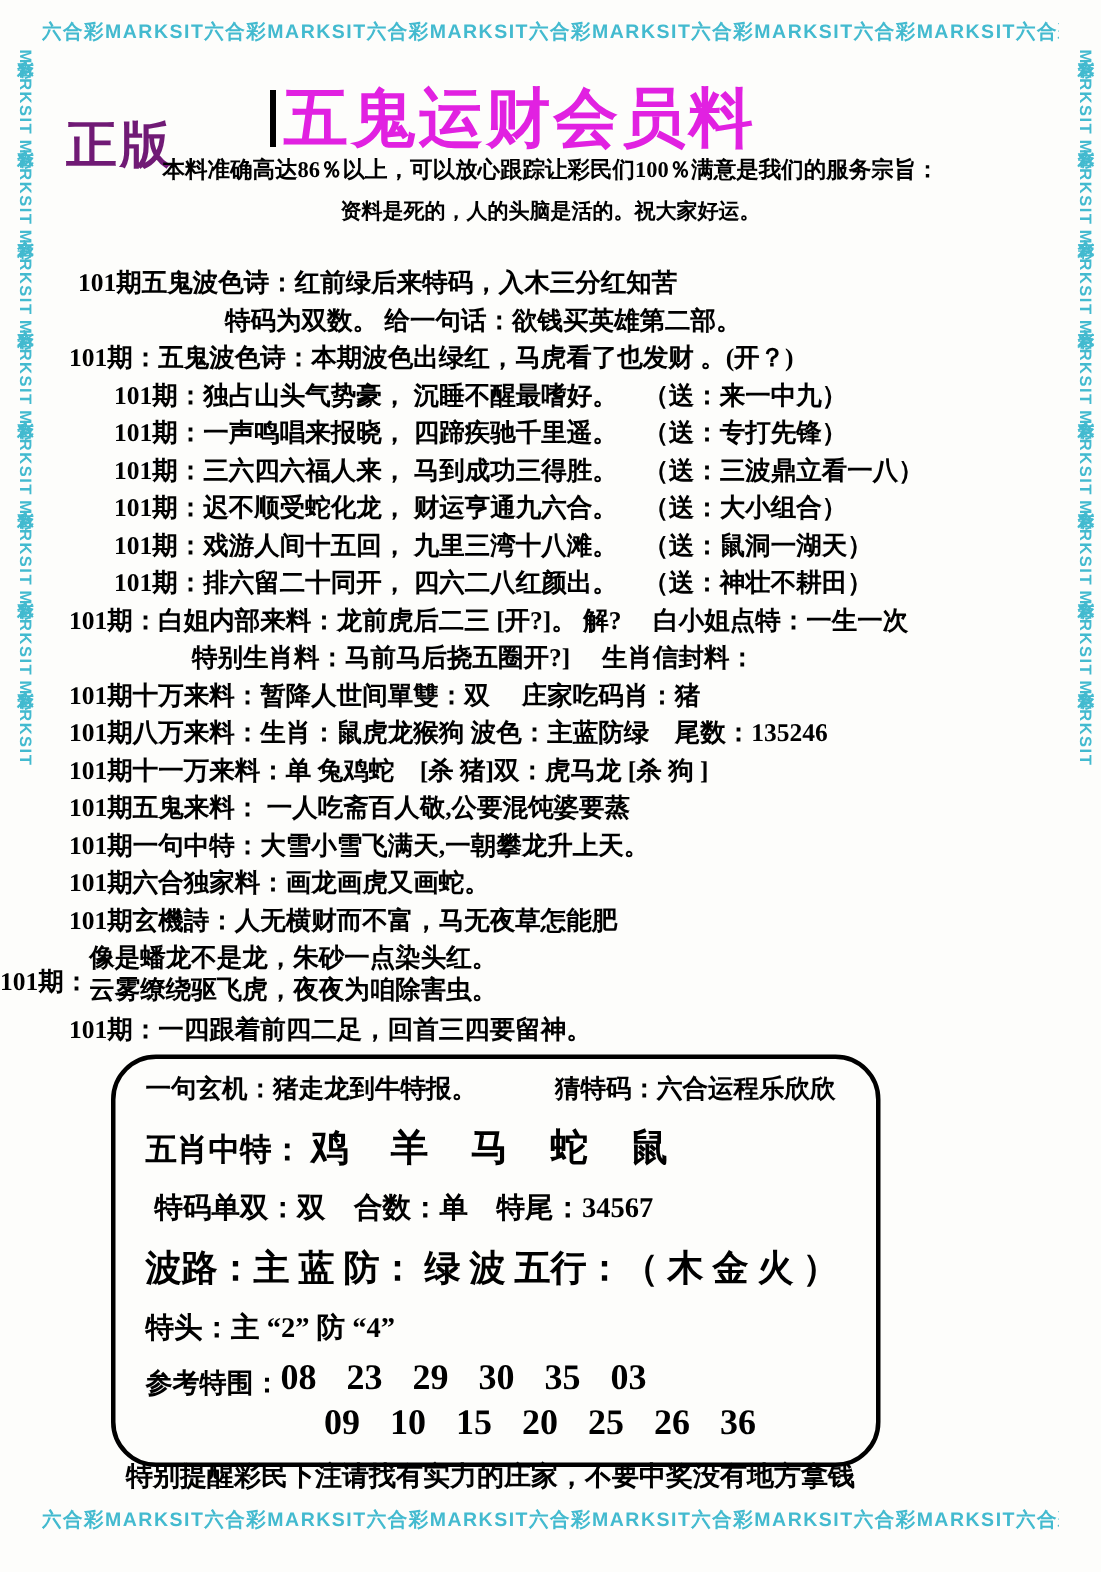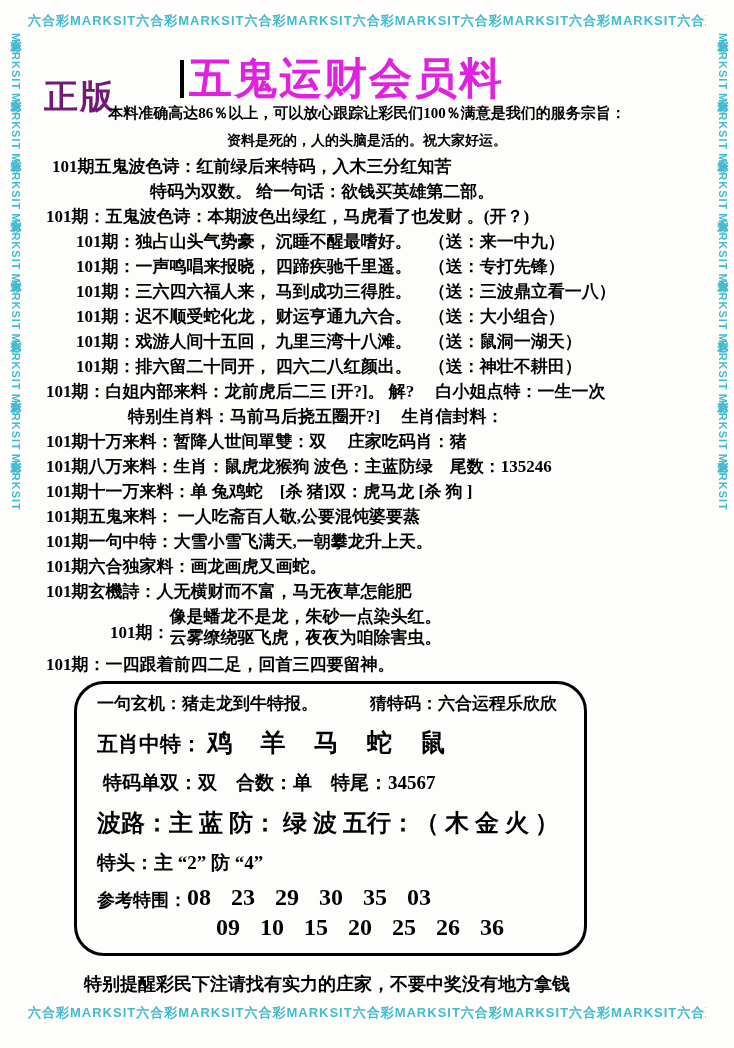--- a/index.html
+++ b/index.html
@@ -50,26 +50,26 @@
     position:absolute; left:0; top:132px; width:100%;
     text-align:center; font-size:14px; font-weight:bold;
   }
   
   .main { position:absolute; top:158px; left:0; width:700px; }
   .line {
     font-size:17px; font-weight:bold;
     line-height:18px; margin-bottom:7px;
     white-space:nowrap;
   }
-  .ind-a { margin-left:52px; }
+  .ind-a { margin-left:52px;margin-top:22px; }
   .ind-b { margin-left:46px; }
   .ind-c { margin-left:76px; }
   .ind-d { margin-left:150px; }
   .ind-e { margin-left:128px; }
-  .poem-group { display:flex; margin-left:110px; margin-bottom:6px; }
+  .poem-group { display:flex; margin-bottom:6px; }
   .poem-label { font-size:17px; font-weight:bold; padding-top:13px; white-space:nowrap; }
   .poem-lines .line { margin-left:0; margin-bottom:3px; }
   
   .pred-box {
     margin:4px 0 0 74px;
     width:513px;
     border:3px solid #000;
     border-radius:30px;
     padding:8px 16px 12px 20px;
   }

